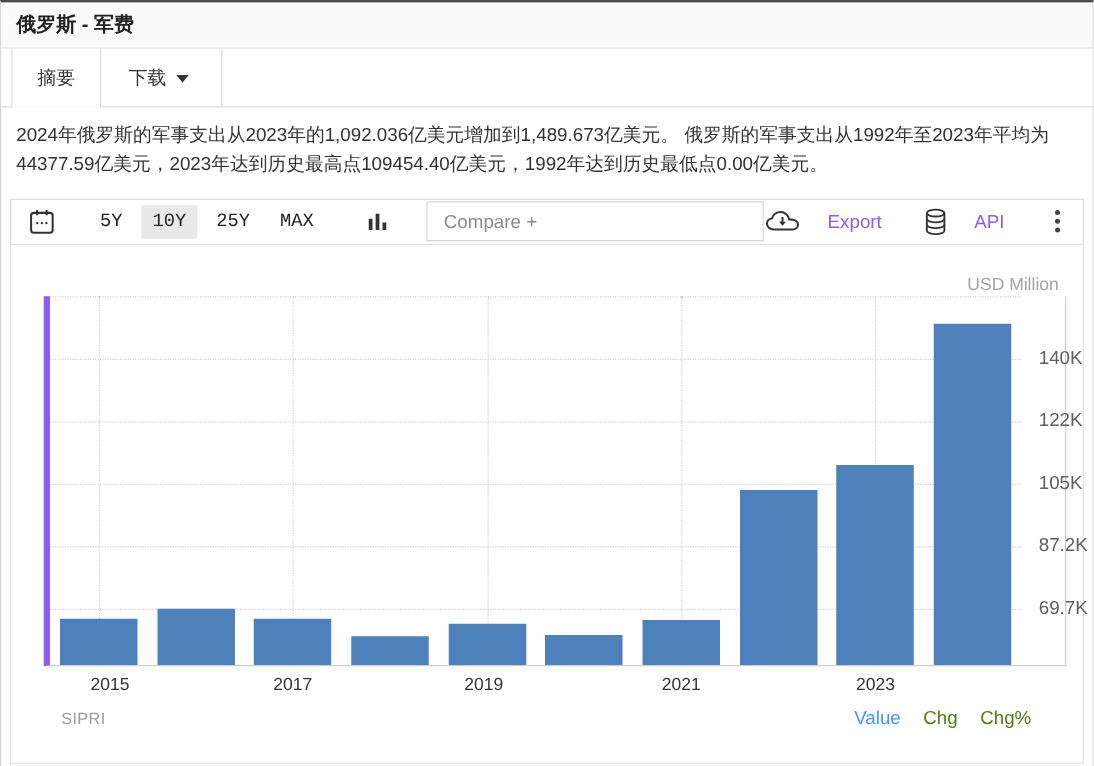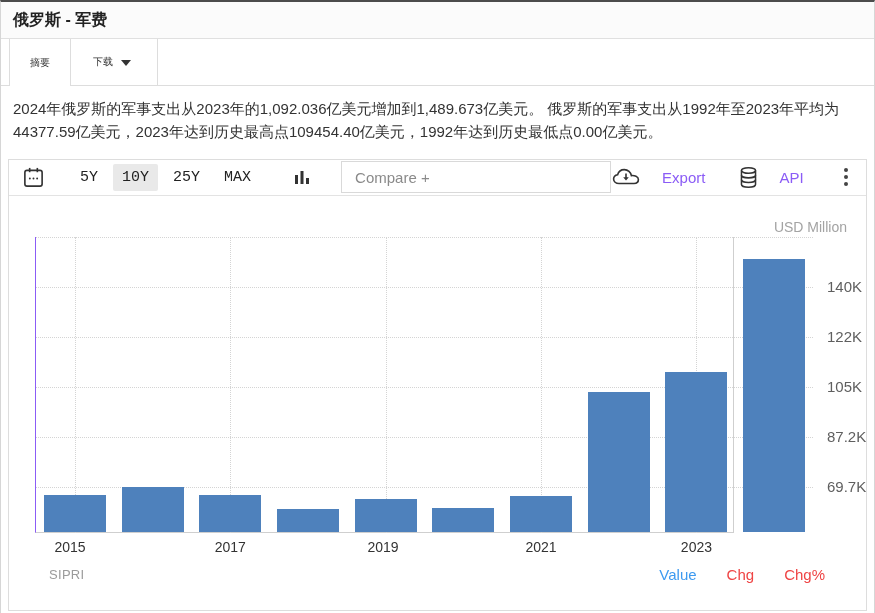--- a/index.html
+++ b/index.html
@@ -5,21 +5,21 @@
   * { margin:0; padding:0; box-sizing:border-box; }
   body { background:#fff; font-family:"Liberation Sans","DejaVu Sans",sans-serif; }
   .page { position:relative; width:875px; height:613px; background:#fff;
           border-top:2px solid #4c4c4c; border-left:1px solid #d6d6d6; border-right:1px solid #d6d6d6;
           overflow:hidden; }
   
   .hdr { background:#fbfbfb; border-bottom:1px solid #e0e0e0; padding:8px 12px 7px; }
   .hdr h1 { font-size:16px; font-weight:bold; color:#222; }
   
   .tabbar { display:flex; align-items:stretch; border-bottom:1px solid #ddd; height:47px; padding-left:8px; background:#fff; }
-  .tab { display:flex; align-items:center; gap:8px; padding:0 20px; font-size:10px; color:#333; cursor:pointer; }
+  .tab { display:flex; align-items:center; gap:8px; padding:0 20px; font-size:15px; color:#333; cursor:pointer; }
   .tab.active { border-left:1px solid #ddd; border-right:1px solid #ddd; background:#fff; margin-bottom:-1px; }
   .tab.dl { border-right:1px solid #ddd; padding:0 26px 0 22px; }
   .caret { width:0; height:0; border-left:5px solid transparent; border-right:5px solid transparent; border-top:6px solid #333; margin-top:2px; }
   
   .summary { padding:11px 12px 6px; font-size:15px; line-height:1.55; color:#333; }
   
   .card { margin:9px 7px 0; border:1px solid #ddd; background:#fff; height:452px; position:relative; }
   .toolbar { display:flex; align-items:center; height:36px; border-bottom:1px solid #e3e3e3; padding:0 13px; }
   .toolbar .icon-btn { display:flex; align-items:center; cursor:pointer; }
   .ranges { display:flex; align-items:center; margin-left:26px; gap:6px;font-family:Liberation Mono, monospace; }
@@ -29,32 +29,32 @@
   .compare-wrap { margin-left:30px; }
   .compare-input { width:270px; height:32px; border:1px solid #d9d9d9; font-size:15px; color:#b91c1c; padding:0 13px; outline:none; }
   .compare-input::placeholder { color:#8a8a8a; }
   .tool-right { display:flex; align-items:center; margin-left:auto; gap:34px; }
   .tool-link { display:flex; align-items:center; gap:21px; font-size:15px; color:#8b5cf6; cursor:pointer; }
   .kebab { display:flex; flex-direction:column; gap:3px; padding:4px 6px; cursor:pointer; }
   .kebab span { width:4px; height:4px; border-radius:50%; background:#444; }
   
   .chart-region { position:relative; height:414px; background:#fff; }
   .unit-label { position:absolute; top:23px; right:19px; font-size:14px; color:#a3a3a3; }
-  .plot { position:absolute; left:26px; top:41px; width:699px; height:296px;
-          border-left:1px solid #8b5cf6; border-right:1px solid #cfcfcf; border-bottom:1px solid #cfcfcf; }
+  .plot { position:absolute; left:26px; top:41px; width:818px; height:296px;
+          border-left:5px solid #8b5cf6; border-right:1px solid #cfcfcf; border-bottom:1px solid #cfcfcf; }
   .grid-h { position:absolute; left:0; width:777px; height:0; border-top:1px dotted #d4d4d4; }
   .grid-v { position:absolute; top:0; height:296px; width:0; border-left:1px dotted #d4d4d4; }
   .ytick { position:absolute; left:791px; width:64px; font-size:15px; color:#5f5f5f; }
   .xlabel { position:absolute; top:302px; width:64px; text-align:center; font-size:14px; color:#333; }
   .bar { position:absolute; bottom:0; }
   
   .chart-footer { position:absolute; left:0; right:0; top:370px; display:flex; align-items:center; padding:0 41px 0 40px; }
   .src { font-size:13px; color:#9b9b9b; letter-spacing:.3px; }
-  .mode-links { margin-left:auto; display:flex; gap:30px; font-size:15px; }
-  .mode-link { color:#ef4444; cursor:pointer; }
+  .mode-links { margin-left:auto; display:flex; gap:18px; font-size:15px; }
+  .mode-link { color:#4d7c0f; cursor:pointer; }
   svg.oicon { display:block; }
 </style>
 </head>
 <body>
 
 <div class="page">
 
   <div class="hdr">
     <h1>俄罗斯 - 军费</h1>
   </div>
@@ -134,21 +134,21 @@
           <div class="ytick" style="top: 41.0082px;">140K</div>
           <div class="grid-h" style="top: 100.016px;"></div>
           <div class="ytick" style="top: 91.0164px;">122K</div>
           <div class="grid-h" style="top: 150.025px;"></div>
           <div class="ytick" style="top: 141.025px;">105K</div>
           <div class="grid-h" style="top: 200.033px;"></div>
           <div class="ytick" style="top: 191.033px;">87.2K</div>
           <div class="grid-h" style="top: 250.041px;"></div>
           <div class="ytick" style="top: 241.041px;">69.7K</div>
           <div class="grid-v" style="left: 38.85px;"></div>
-          <div class="xlabel" style="left: 2px;">2015</div>
+          <div class="xlabel" style="left: 16px;">2015</div>
           <div class="bar" style="left: 7.85px; width: 62px; height: 36.5725px; background: rgb(78, 129, 188);"></div>
           <div class="bar" style="left: 85.55px; width: 62px; height: 44.6568px; background: rgb(78, 129, 188);"></div>
           <div class="grid-v" style="left: 194.25px;"></div>
           <div class="xlabel" style="left: 162.25px;">2017</div>
           <div class="bar" style="left: 163.25px; width: 62px; height: 36.8787px; background: rgb(78, 129, 188);"></div>
           <div class="bar" style="left: 240.95px; width: 62px; height: 22.1725px; background: rgb(78, 129, 188);"></div>
           <div class="grid-v" style="left: 349.65px;"></div>
           <div class="xlabel" style="left: 315px;">2019</div>
           <div class="bar" style="left: 318.65px; width: 62px; height: 32.8008px; background: rgb(78, 129, 188);"></div>
           <div class="bar" style="left: 396.35px; width: 62px; height: 23.1025px; background: rgb(78, 129, 188);"></div>

